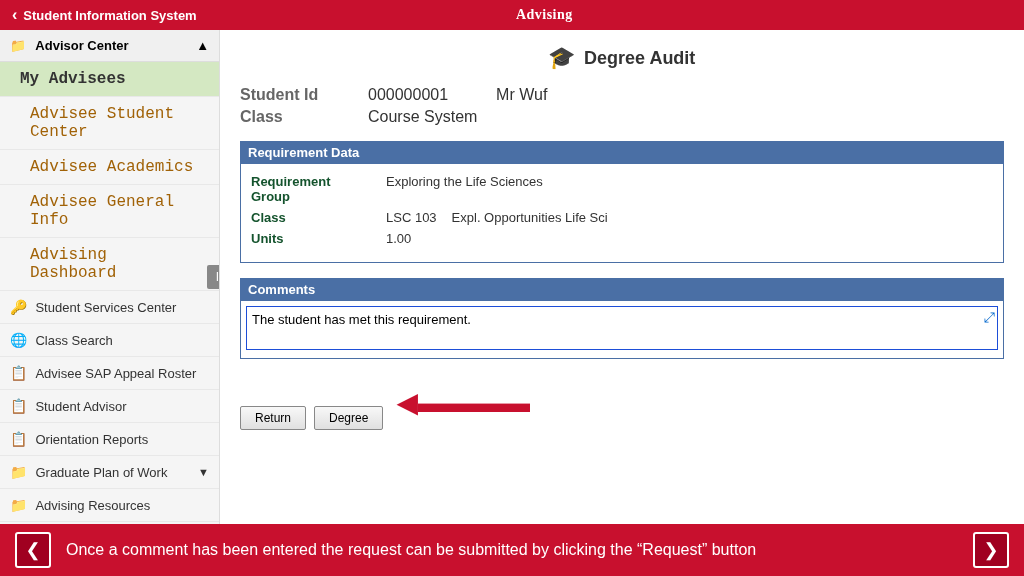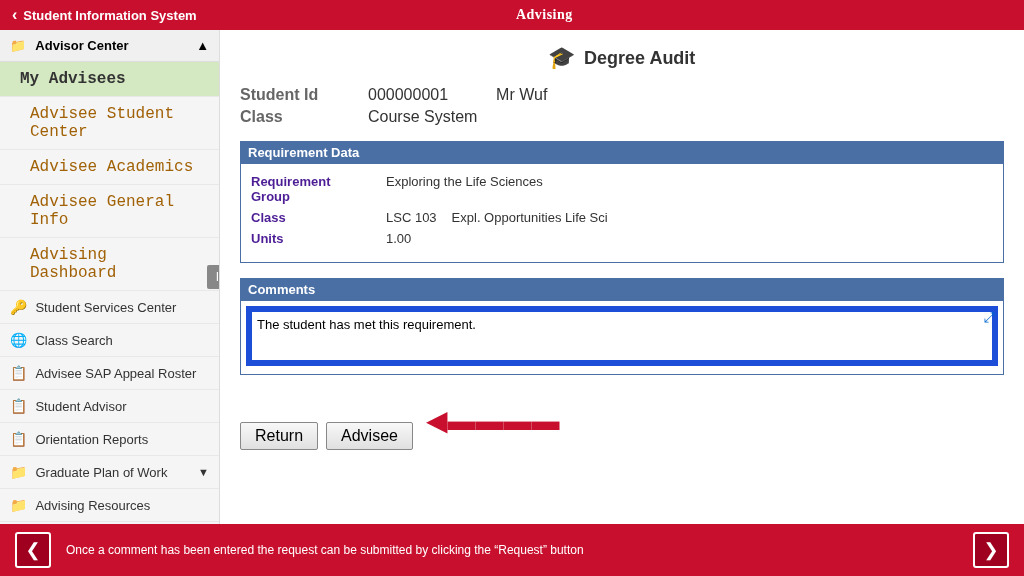--- a/index.html
+++ b/index.html
@@ -173,34 +173,34 @@
       padding: 10px;
       margin-bottom: 15px;
     }
     .data-row {
       display: flex;
       gap: 15px;
       margin-bottom: 6px;
       font-size: 13px;
     }
     .data-label {
-      color: #4c1d95;
+      color: #14532d;
       font-weight: bold;
       width: 120px;
       flex-shrink: 0;
     }
     .data-value {
       color: #333;
     }
 
     
     .comments-textarea {
       width: 100%;
-      height: 60px;
-      border: 6px solid #1d4ed8;
+      height: 44px;
+      border: 1px solid #1d4ed8;
       padding: 5px;
       font-size: 13px;
       resize: none;
       font-family: Arial, sans-serif;
     }
     .textarea-container {
       position: relative;
     }
     .textarea-resize-icon {
       position: absolute;
@@ -212,21 +212,21 @@
 
     
     .button-row {
       display: flex;
       align-items: center;
       gap: 8px;
       margin-top: 10px;
     }
     .btn {
       padding: 4px 14px;
-      font-size: 16px;
+      font-size: 12px;
       border: 1px solid #888;
       background: linear-gradient(to bottom, #f8f8f8, #e0e0e0);
       cursor: pointer;
       border-radius: 2px;
       margin-top: 32px;
     }
 
     
     .red-arrow {
       color: #c8102e;
@@ -253,21 +253,21 @@
       color: white;
       font-size: 18px;
       cursor: pointer;
       display: flex;
       align-items: center;
       justify-content: center;
       border-radius: 3px;
       flex-shrink: 0;
     }
     .bottom-bar-text {
-      font-size: 12px;
+      font-size: 16px;
       flex: 1;
     }
   </style>
 </head>
 <body>
 
 <div class="top-bar">
   <div class="top-bar-left">
     <span class="back-arrow">‹</span>
     <span>Student Information System</span>
@@ -379,21 +379,21 @@
       <div class="section-content" style="padding: 5px;">
         <div class="textarea-container">
           <span class="textarea-resize-icon">⤢</span>
           <textarea class="comments-textarea" style="">The student has met this requirement.</textarea>
         </div>
       </div>
     </div>
 
     <div class="button-row">
       <button class="btn">Return</button>
-      <button class="btn">Advisee</button>
+      <button class="btn">Degree</button>
       <span class="red-arrow">◀▬▬▬▬</span>
     </div>
 
   </div>
 </div>
 
 <div class="bottom-bar">
   <button class="bottom-bar-nav">
     <span>❮</span>
   </button>

